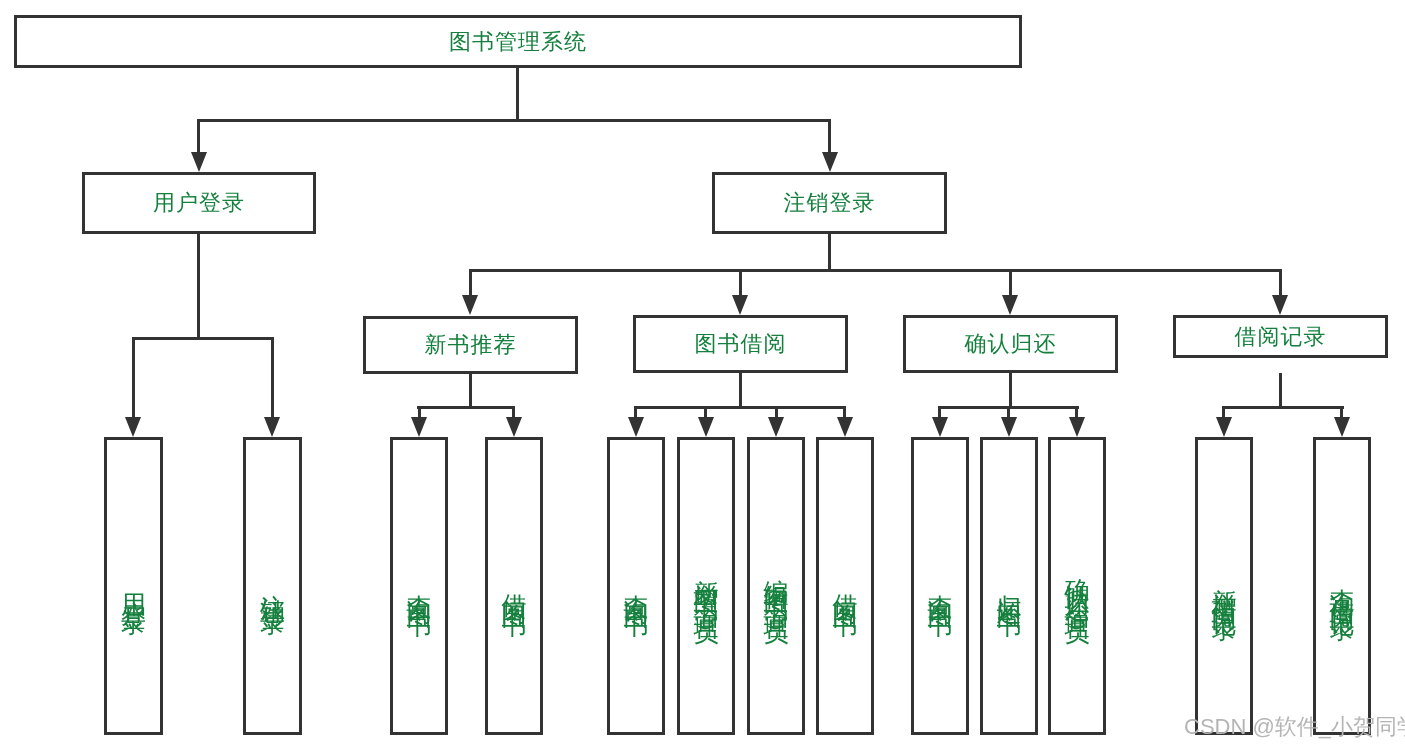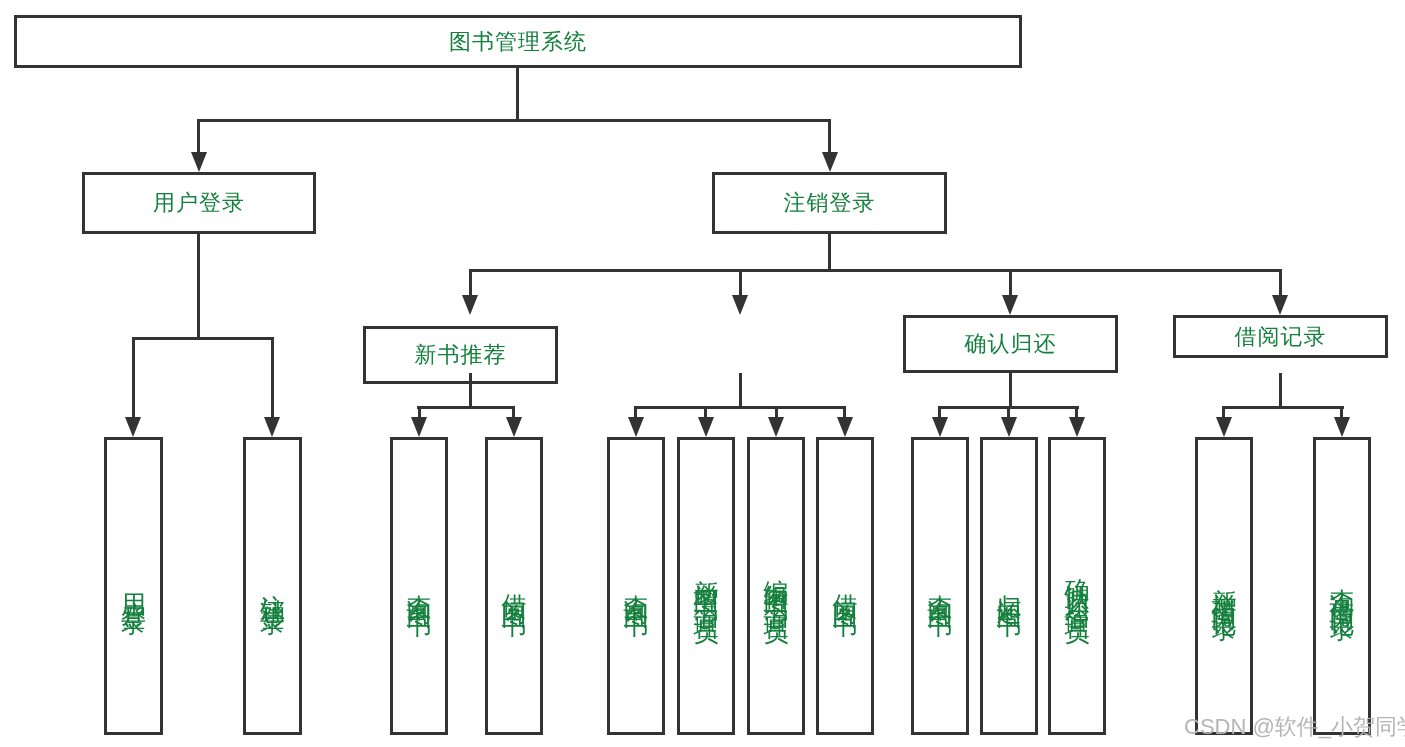--- a/index.html
+++ b/index.html
@@ -79,22 +79,25 @@
   <div class="h-line" style="left:469px;top:269px;width:813px"></div>
   <div class="v-line" style="left:469px;top:269px;height:26px"></div>
   <div class="arrow" style="left:462px;top:295px"></div>
   <div class="v-line" style="left:739px;top:269px;height:26px"></div>
   <div class="arrow" style="left:732px;top:295px"></div>
   <div class="v-line" style="left:1009px;top:269px;height:26px"></div>
   <div class="arrow" style="left:1002px;top:295px"></div>
   <div class="v-line" style="left:1279px;top:269px;height:26px"></div>
   <div class="arrow" style="left:1272px;top:295px"></div>
 
-  <div class="box" style="left:363px;top:326px;width:195px;height:58px">
+  <div class="box" style="left:363px;top:316px;width:215px;height:58px">
     <span>新书推荐</span>
+  </div>
+  <div class="box" style="left:633px;top:315px;width:215px;height:58px">
+    <span>图书借阅</span>
   </div>
   <div class="box" style="left:903px;top:315px;width:215px;height:58px">
     <span>确认归还</span>
   </div>
   <div class="box" style="left:1173px;top:315px;width:215px;height:43px">
     <span>借阅记录</span>
   </div>
 
   <div class="v-line" style="left:469px;top:373px;height:36px"></div>
   <div class="h-line" style="left:417px;top:406px;width:98px"></div>

